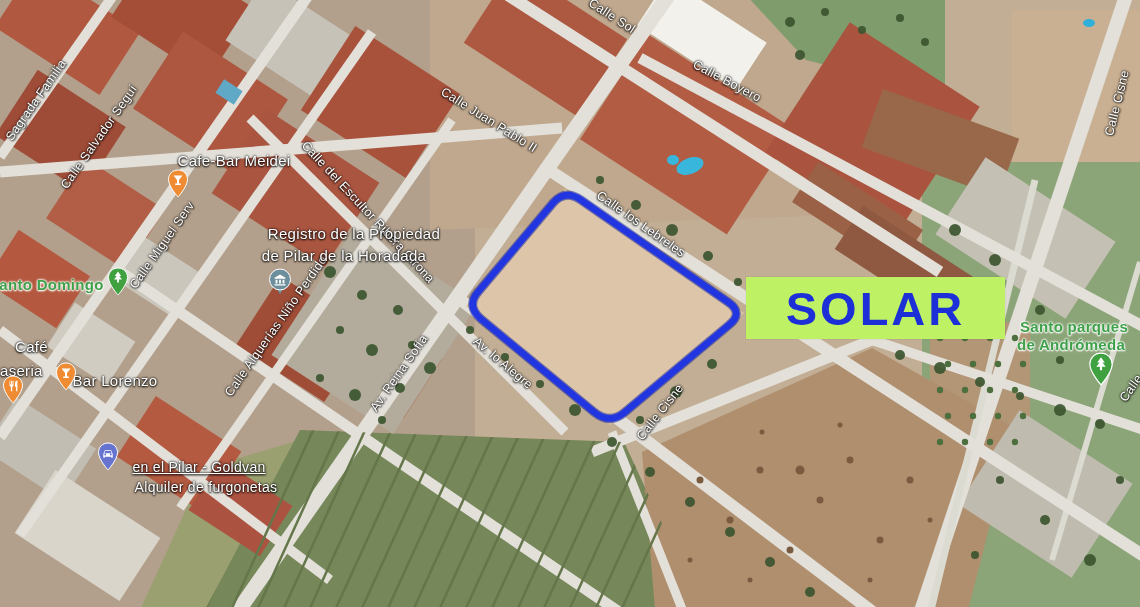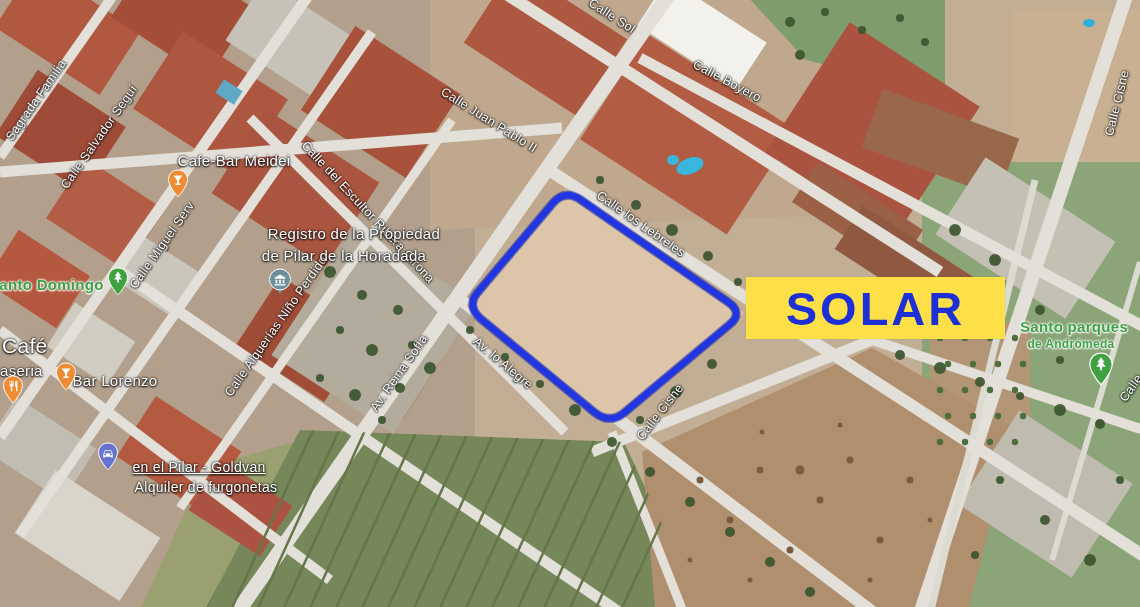--- a/index.html
+++ b/index.html
@@ -11,21 +11,21 @@
     font-size:12.5px;font-weight:500;letter-spacing:.3px;
     text-shadow:0 1px 2px rgba(0,0,0,.9),0 0 2px rgba(0,0,0,.85),0 0 3px rgba(0,0,0,.6);
     transform-origin:center center;}
   .poi{font-size:15px;font-weight:500;}
   .poi2{font-size:14px;font-weight:500;}
   .green{color:#3fa04a;font-weight:700;
     text-shadow:0 0 2px #fff,0 0 2px #fff,0 1px 2px #fff,0 0 3px #fff;}
   .ctr{transform:translate(-50%,-50%);}
   .pin{position:absolute;}
   .solar-box{position:absolute;left:746px;top:277px;width:259px;height:62px;
-    background:#fde047;display:flex;align-items:center;justify-content:center;
+    background:#bef264;display:flex;align-items:center;justify-content:center;
     box-shadow:0 0 1px rgba(0,0,0,.2);}
   .solar-box span{color:#1d2fd6;font-size:47px;font-weight:800;letter-spacing:3px;
     font-family:"Liberation Sans",sans-serif;line-height:1;}
 </style>
 </head>
 <body>
 
 <div class="stage">
 
   <svg id="decor" class="layer" width="1140" height="607" viewBox="0 0 1140 607">
@@ -216,29 +216,29 @@
     <div class="st ctr" style="left:612px;top:16px;transform:translate(-50%,-50%) rotate(33deg)">Calle Sol</div>
     <div class="st ctr" style="left:727px;top:81px;transform:translate(-50%,-50%) rotate(28deg)">Calle Boyero</div>
     <div class="st ctr" style="left:641px;top:224px;transform:translate(-50%,-50%) rotate(35deg)">Calle los Lebreles</div>
     <div class="st ctr" style="left:503px;top:363px;transform:translate(-50%,-50%) rotate(40deg)">Av. lo Alegre</div>
     <div class="st ctr" style="left:660px;top:412px;transform:translate(-50%,-50%) rotate(-52deg)">Calle Cisne</div>
     <div class="st ctr" style="left:1117px;top:103px;transform:translate(-50%,-50%) rotate(-76deg)">Calle Cisne</div>
     <div class="st ctr" style="left:1131px;top:388px;transform:translate(-50%,-50%) rotate(-55deg)">Calle</div>
 
     <div class="poi ctr" style="left:234px;top:160px;">Cafe-Bar Meidei</div>
     <div class="poi2 green" style="left:-11px;top:284px;transform:translate(0,-50%);font-size:15px;">Santo Domingo</div>
-    <div class="poi2" style="left:2px;top:346px;transform:translate(0,-50%);font-size:21px;">Café</div>
+    <div class="poi2" style="left:15px;top:346px;transform:translate(0,-50%);font-size:15px;">Café</div>
     <div class="poi2" style="left:0px;top:370px;transform:translate(0,-50%);font-size:15px;">aseria</div>
     <div class="poi ctr" style="left:115px;top:380px;">Bar Lorenzo</div>
     <div class="poi ctr" style="left:354px;top:233px;">Registro de la Propiedad</div>
     <div class="poi ctr" style="left:344px;top:255px;">de Pilar de la Horadada</div>
     <div class="poi2 ctr" style="left:206px;top:449px;margin-top:38px;">Alquiler de furgonetas</div>
     <div class="poi2 ctr" style="left:199px;top:467px;text-decoration:underline;">en el Pilar - Goldvan</div>
     <div class="poi2 green ctr" style="left:1074px;top:326px;font-size:15px;">Santo parques</div>
-    <div class="poi2 green ctr" style="left:1071px;top:344px;font-size:12px;">de Andrómeda</div>
+    <div class="poi2 green ctr" style="left:1071px;top:344px;font-size:15px;">de Andrómeda</div>
 
     <svg class="pin" style="left:167px;top:169px" width="22" height="29" viewBox="0 0 22 29">
       <path fill="#ef8c33" stroke="#fff" stroke-width="1" d="M11 1C5.5 1 1.5 5.2 1.5 10.5 1.5 17.5 11 28 11 28s9.5-10.5 9.5-17.5C20.5 5.2 16.5 1 11 1z"></path>
       <path fill="#fff" d="M6.5 6.5h9L12 11v3.6h1.8V16H8.2v-1.4H10V11Z"></path>
     </svg>
     <svg class="pin" style="left:55px;top:362px" width="22" height="29" viewBox="0 0 22 29">
       <path fill="#ef8c33" stroke="#fff" stroke-width="1" d="M11 1C5.5 1 1.5 5.2 1.5 10.5 1.5 17.5 11 28 11 28s9.5-10.5 9.5-17.5C20.5 5.2 16.5 1 11 1z"></path>
       <path fill="#fff" d="M6.5 6.5h9L12 11v3.6h1.8V16H8.2v-1.4H10V11Z"></path>
     </svg>
     <svg class="pin" style="left:2px;top:375px" width="22" height="29" viewBox="0 0 22 29">

